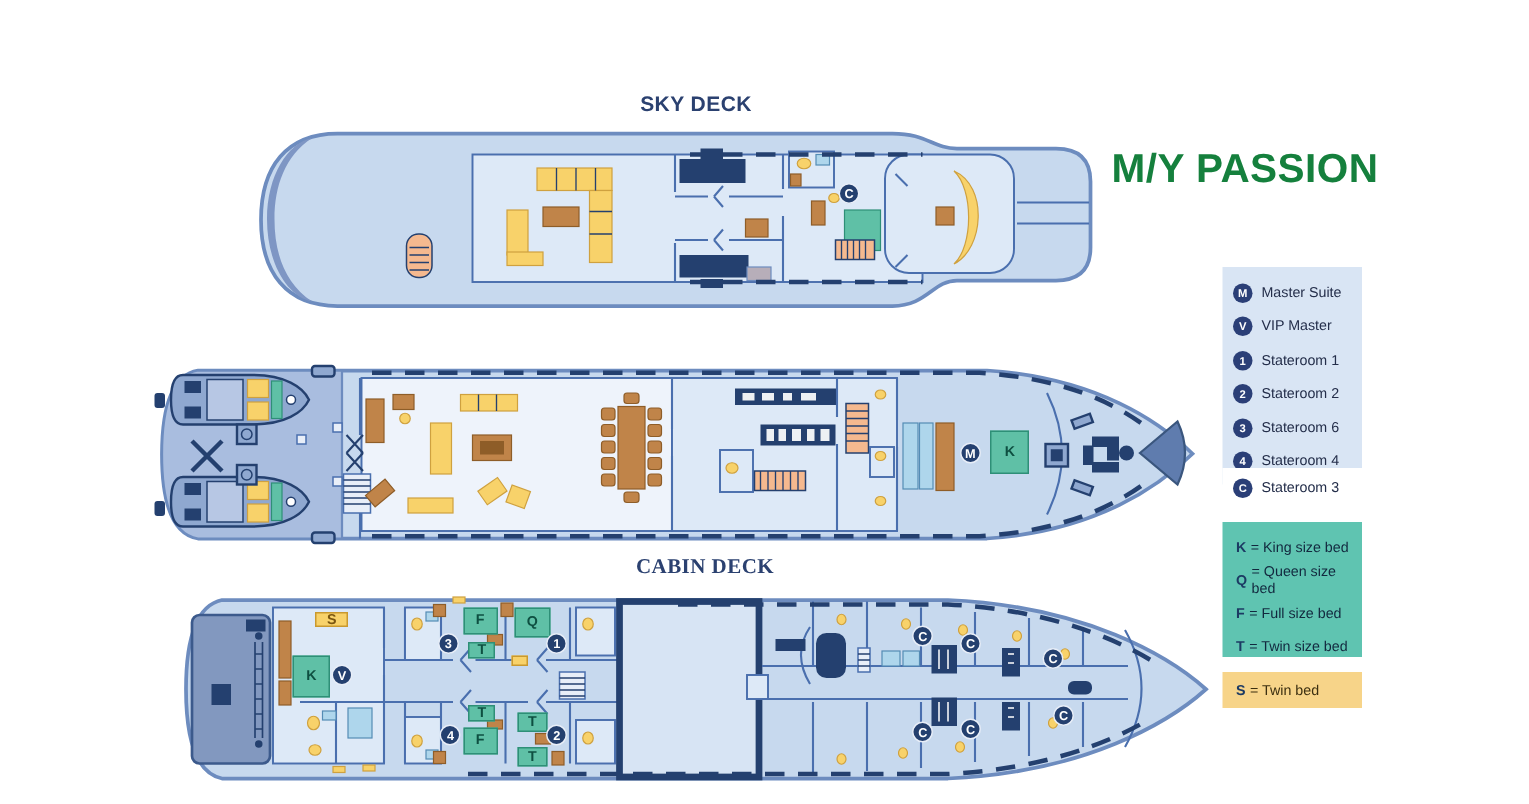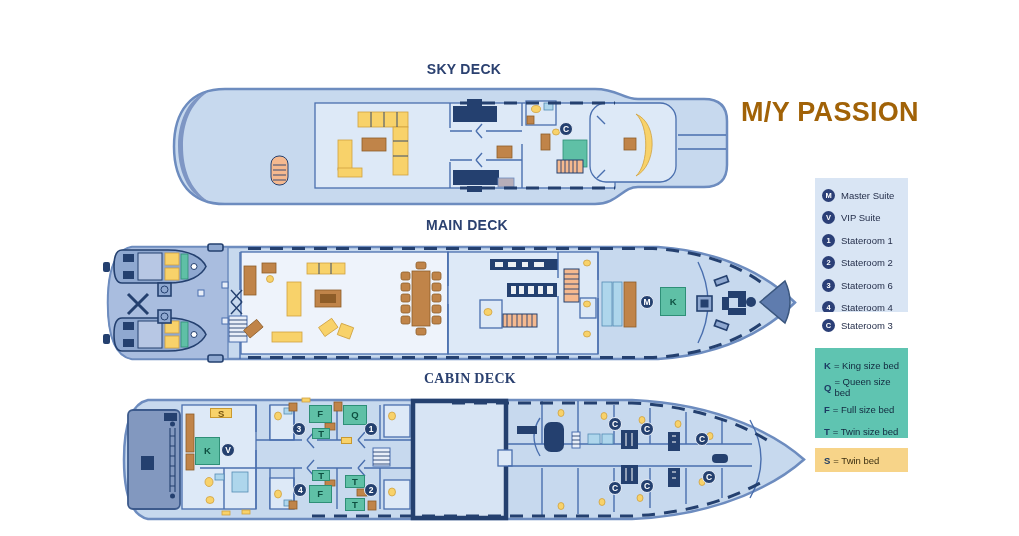--- a/index.html
+++ b/index.html
@@ -9,21 +9,21 @@
               color:#2b4170;letter-spacing:.3px;}
   .figure{position:absolute;}
   .figure svg{position:absolute;left:0;top:0;}
   .overlay{position:absolute;left:0;top:0;width:100%;height:100%;}
   .ov{position:absolute;display:flex;align-items:center;justify-content:center;box-sizing:border-box;}
   .ov-badge{width:14px;height:14px;border-radius:50%;background:#24406f;color:#fff;font-size:8.5px;
             font-weight:bold;transform:translate(-50%,-50%);border:1px solid #e8eef8;line-height:1;}
   .ov-bed{background:#5fc0a6;border:1px solid #2e8f77;color:#0e4f41;font-weight:bold;font-size:9.5px;}
   .ov-sofa{background:#f8d26a;border:1px solid #c9992f;color:#7a5610;font-weight:bold;font-size:9.5px;}
   .title{position:absolute;left:735px;top:97px;width:190px;text-align:center;font-size:27px;
-         font-weight:bold;color:#a16207;line-height:1.12;letter-spacing:.3px;}
+         font-weight:bold;color:#15803d;line-height:1.12;letter-spacing:.3px;}
   .lg-box{position:absolute;left:815px;width:93px;box-sizing:border-box;}
   .lg-blue{top:178px;background:#d9e5f4;padding:6px 0 4px 7px;}
   .lg-white{top:312px;background:#fff;padding:2px 0 2px 7px;}
   .lg-row{display:flex;align-items:center;height:22.5px;font-size:9.5px;color:#242e4a;}
   .lg-ic{width:13px;height:13px;border-radius:50%;background:#2b3f77;color:#fff;font-size:7.5px;
          font-weight:bold;display:flex;align-items:center;justify-content:center;margin-right:6px;
          flex:0 0 13px;line-height:1;}
   .lg-teal{top:348px;background:#5fc4b1;padding:6px 0 6px 9px;height:90px;}
   .lg-teal .lg-row{height:22px;color:#12283e;}
   .lg-sand{top:448px;background:#f7d489;height:24px;display:flex;align-items:center;
@@ -49,21 +49,20 @@
   svg .stripe{stroke:#24406f;stroke-width:.9;fill:none;}
   svg .gray{fill:#b7aeb9;stroke:#6d8cbf;stroke-width:.8;}
   svg .lite{fill:#e8eef8;stroke:#4a6fae;stroke-width:1;}
 </style>
 </head>
 <body>
 
 <div id="canvas">
 
   <div class="deck-label" style="left:364px;top:61px;">SKY DECK</div>
-  <div class="deck-label" style="left:367px;top:217px;">MAIN DECK</div>
   <div class="deck-label" style="left:370px;top:371px;font-family:Liberation Serif, serif;">CABIN DECK</div>
 
   <div class="figure" style="left:170px;top:86px;width:565px;height:122px;">
     <svg width="565" height="122" viewBox="0 0 565 122">
       <path class="hull" d="M55,3 H425 C448,3 452,13 468,13 H534 Q557,13 557,35 V79 Q557,101 534,101 H468 C452,101 448,118 425,118 H55 C21,118 4,96 4,60.5 C4,25 21,3 55,3 Z"></path>
       <path class="crescent" d="M38,6 C20,18 13,38 13,60 C13,83 20,103 38,115 C22,112 8,90 8,60 C8,31 22,9 38,6 Z"></path>
       <rect class="room" x="145" y="17" width="300" height="85"></rect>
       <rect class="room" x="420" y="17" width="86" height="79" rx="16"></rect>
       <path class="wall" d="M508,49 H556 M508,63 H556" stroke-width="1"></path>
 
@@ -342,21 +341,21 @@
     <span>M/Y PASSION</span><br>
   </div>
 
   <div class="lg-box lg-blue">
     <div class="lg-row">
       <span class="lg-ic">M</span>
       <span>Master Suite</span>
     </div>
     <div class="lg-row">
       <span class="lg-ic">V</span>
-      <span>VIP Suite</span>
+      <span>VIP Master</span>
     </div>
     <div class="lg-row">
       <span class="lg-ic">1</span>
       <span>Stateroom 1</span>
     </div>
     <div class="lg-row">
       <span class="lg-ic">2</span>
       <span>Stateroom 2</span>
     </div>
     <div class="lg-row">

